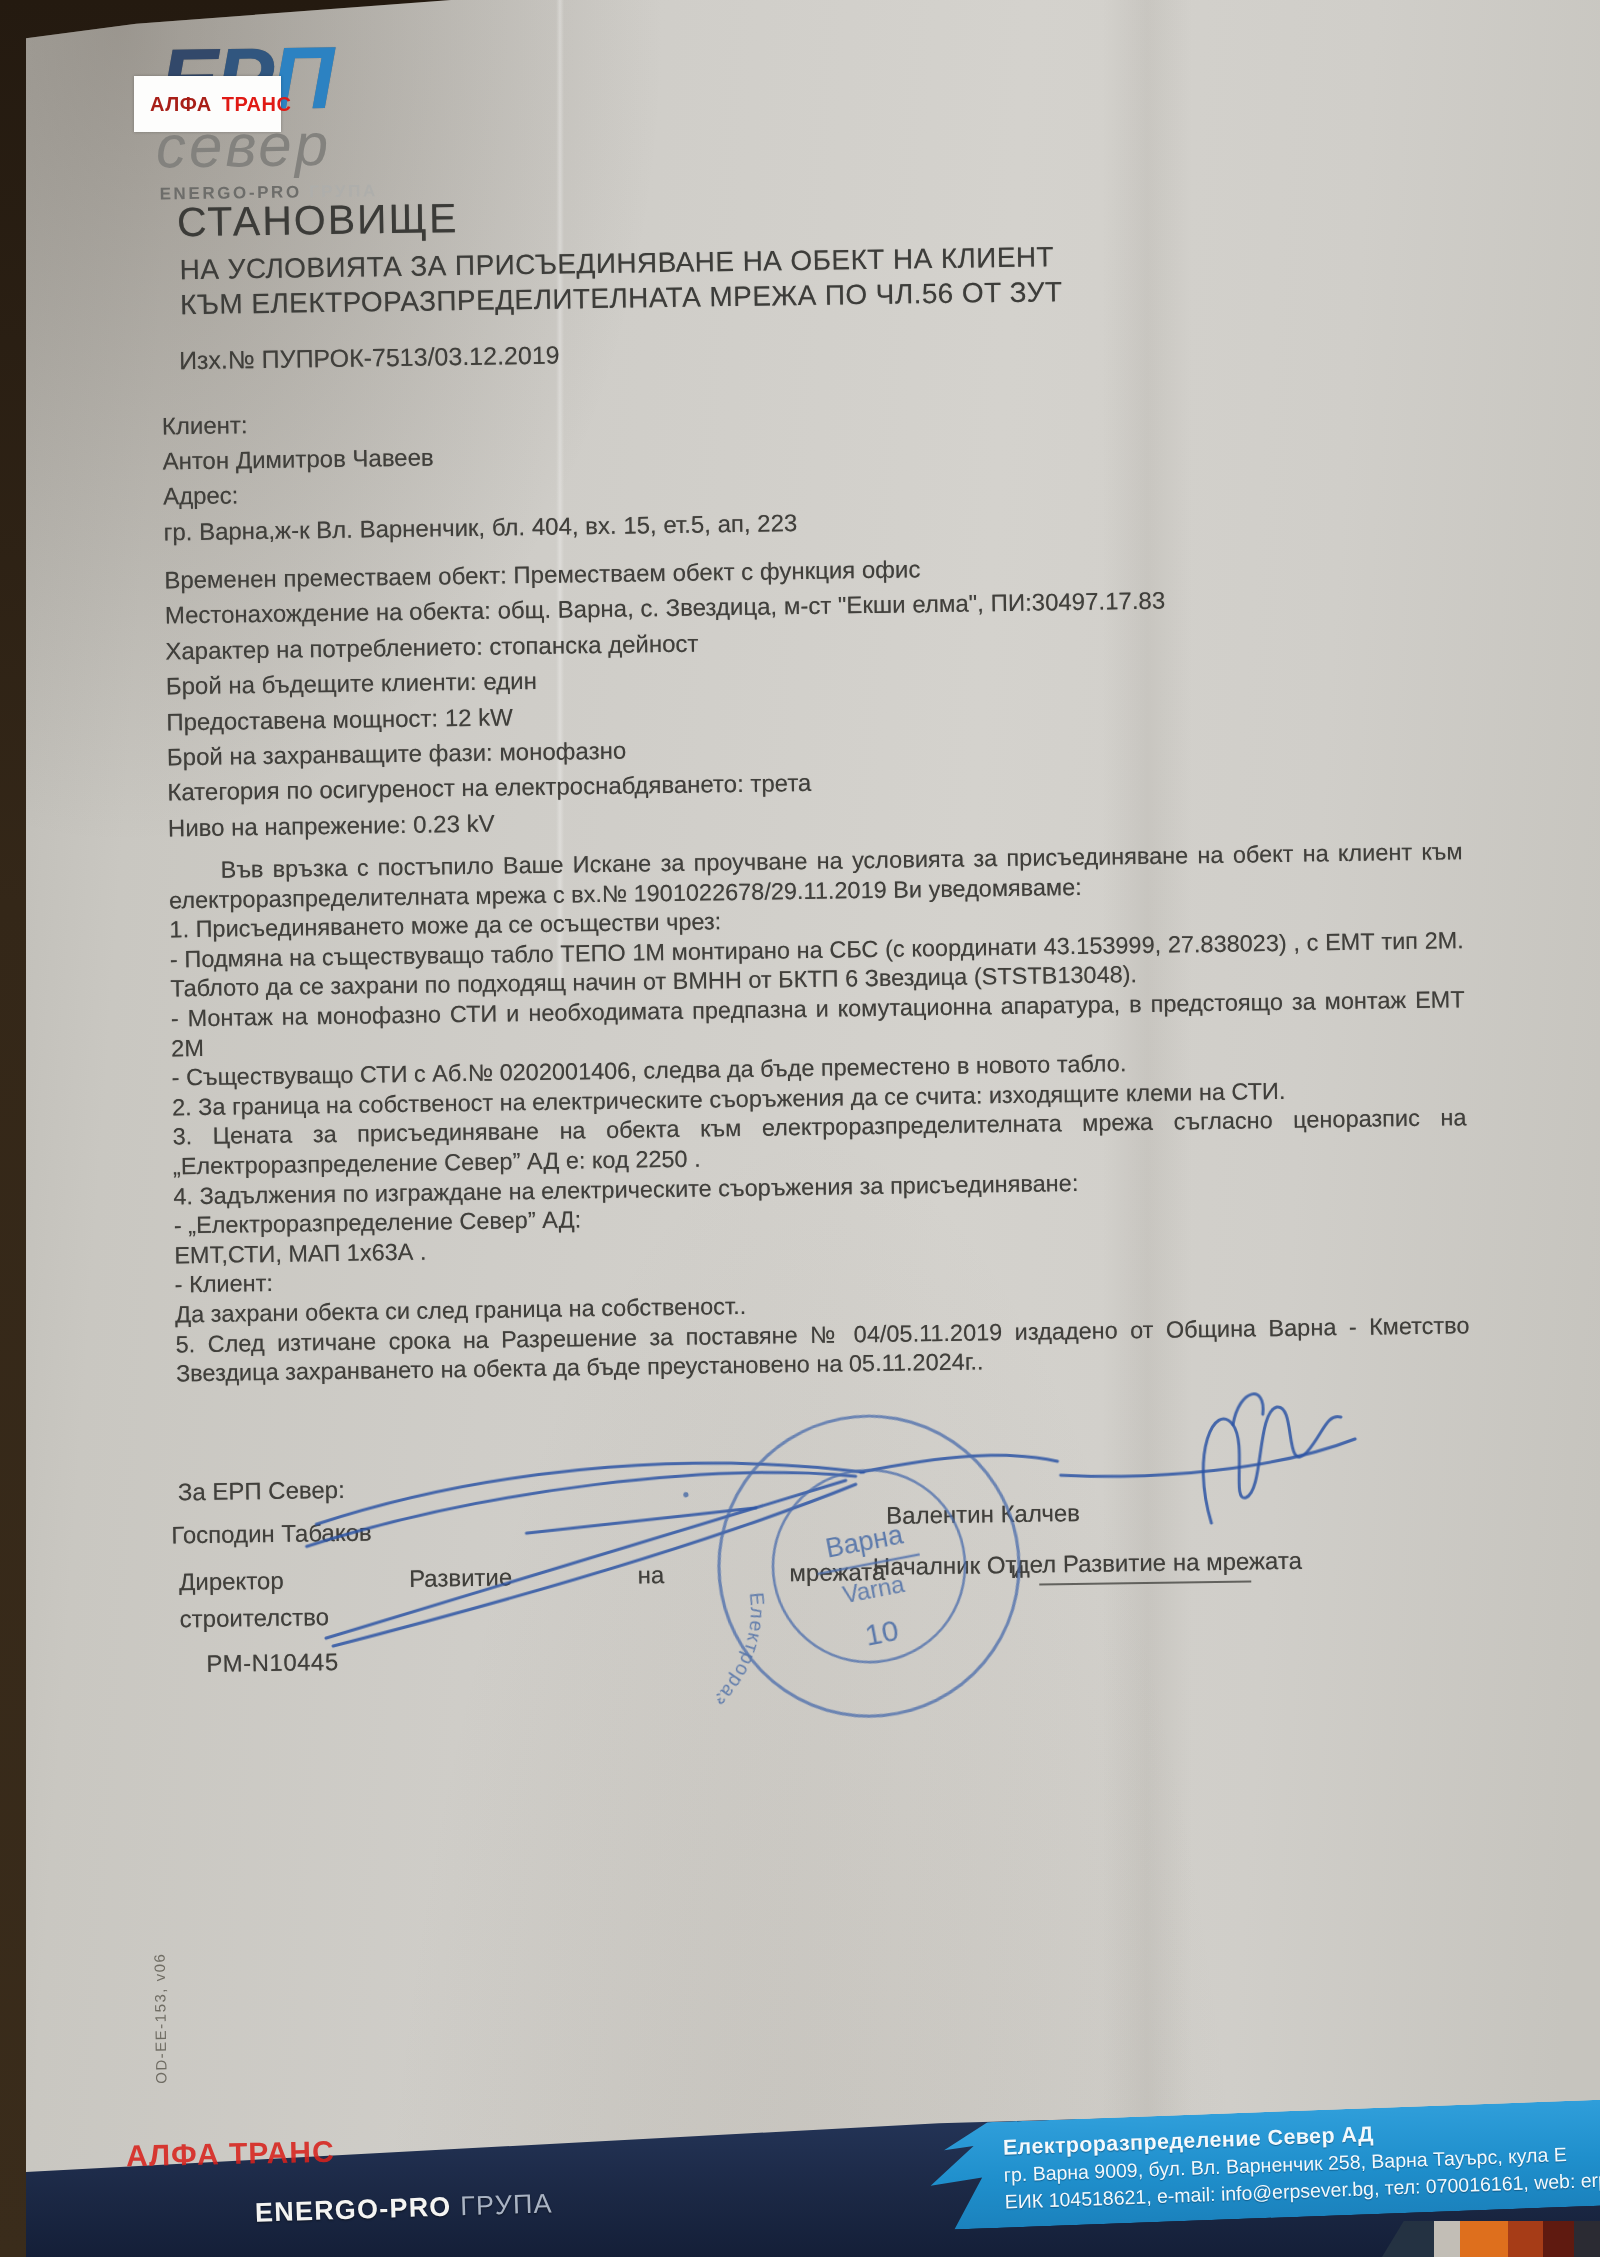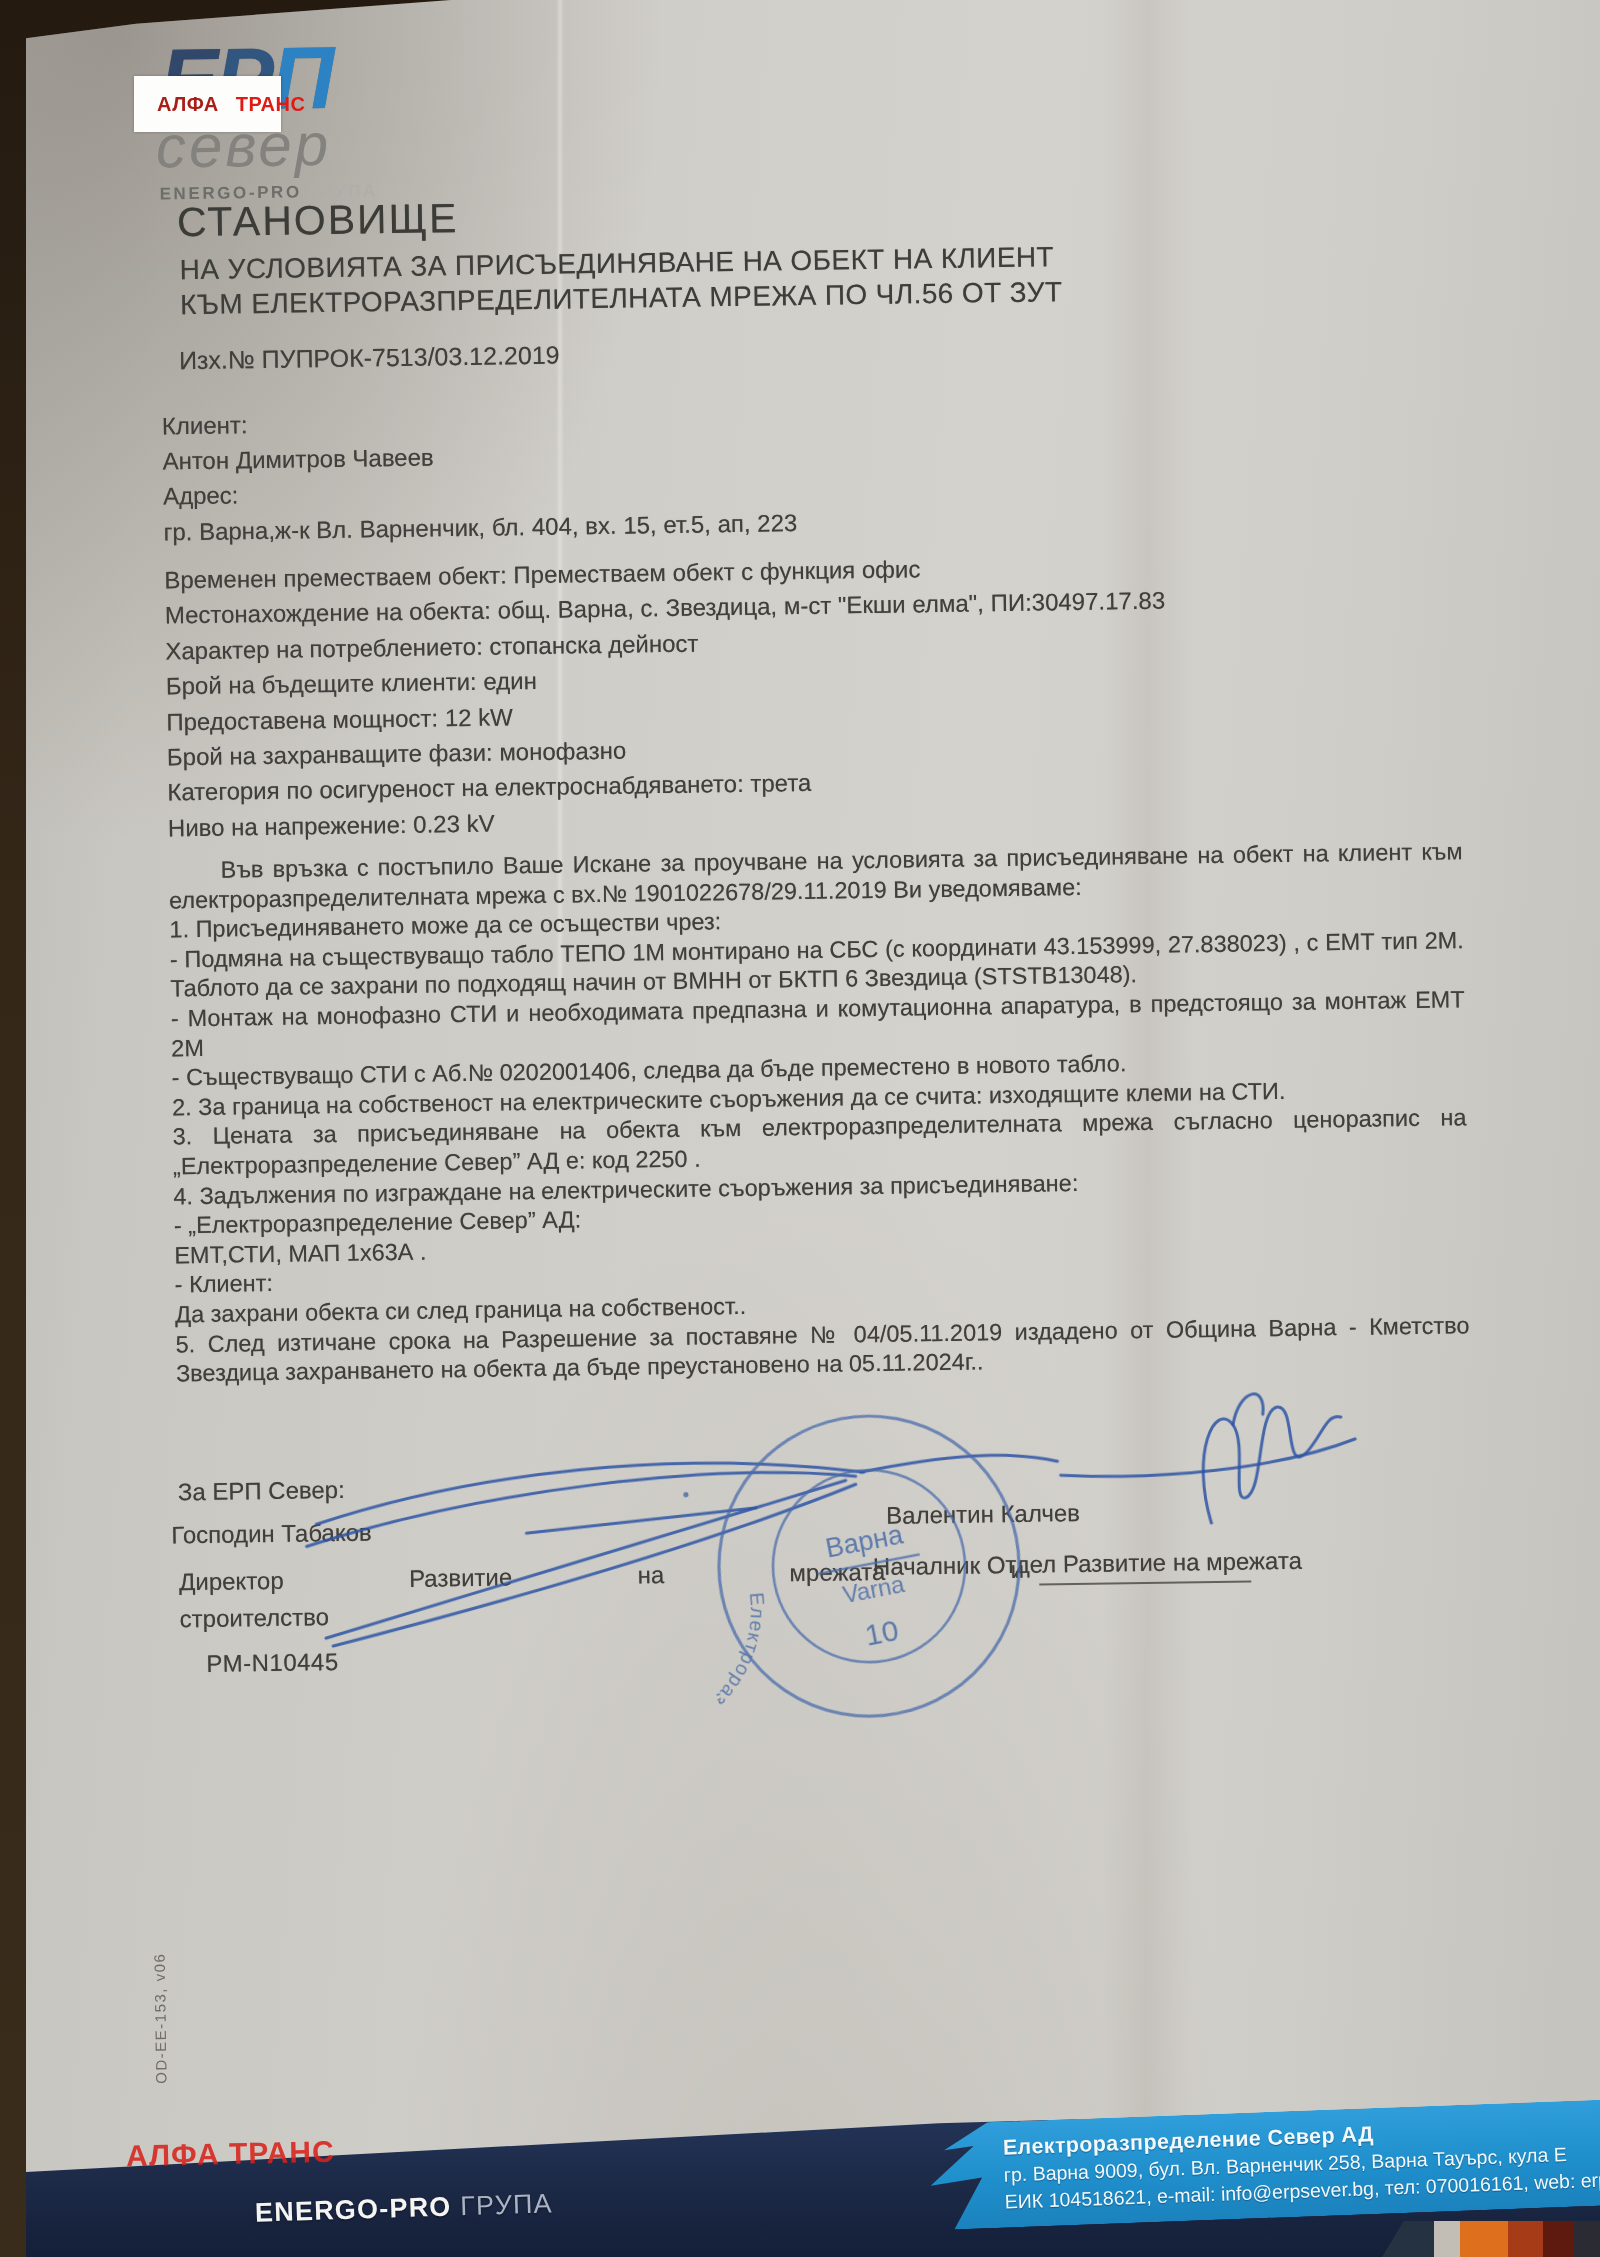--- a/index.html
+++ b/index.html
@@ -32,21 +32,21 @@
          font-weight:bold; letter-spacing:-3px; }
   .erp .l1 { color:#32486a; } .erp .l2 { color:#31567f; } .erp .l3 { color:#2c82c2; }
   .sever { left:170px; top:116px; font-size:60px; line-height:62px; font-style:italic;
            color:#83827e; letter-spacing:3px; text-shadow:none; }
   .egroup { left:173px; top:184px; font-size:17px; letter-spacing:2.6px; text-shadow:none; }
   .egroup b { color:#6d6d6a; } .egroup span { color:#aeaeab; font-weight:bold; }
 
   
   .alfa-box { position:absolute; left:134px; top:76px; width:147px; height:56px;
     background:#fdfdfc; box-shadow:0 0 3px rgba(0,0,0,0.25); display:flex; align-items:center;
-    padding:20px 6px; gap:17px; z-index:6; }
+    padding:20px 6px; gap:10px; z-index:6; }
   .alfa-box .w1 { color:#a81f18; font-weight:bold; font-size:20px; letter-spacing:0.5px; }
   .alfa-box .w2 { color:#e01a15; font-weight:bold; font-size:20px; letter-spacing:0.5px; }
 
   
   .title    { left:190px; top:199px; font-size:41px; letter-spacing:2px; color:#3b3b38; }
   .subt     { left:192px; top:252px; font-size:28px; line-height:35px; letter-spacing:0.4px; color:#3d3d3a; }
   .refno    { left:190px; top:346px; font-size:25px; }
 
   .clientblk { left:172px; top:408px; font-size:24px; line-height:35.2px; }
   .specblk   { left:172px; top:562px; font-size:24px; line-height:35.4px; width:1320px; }

